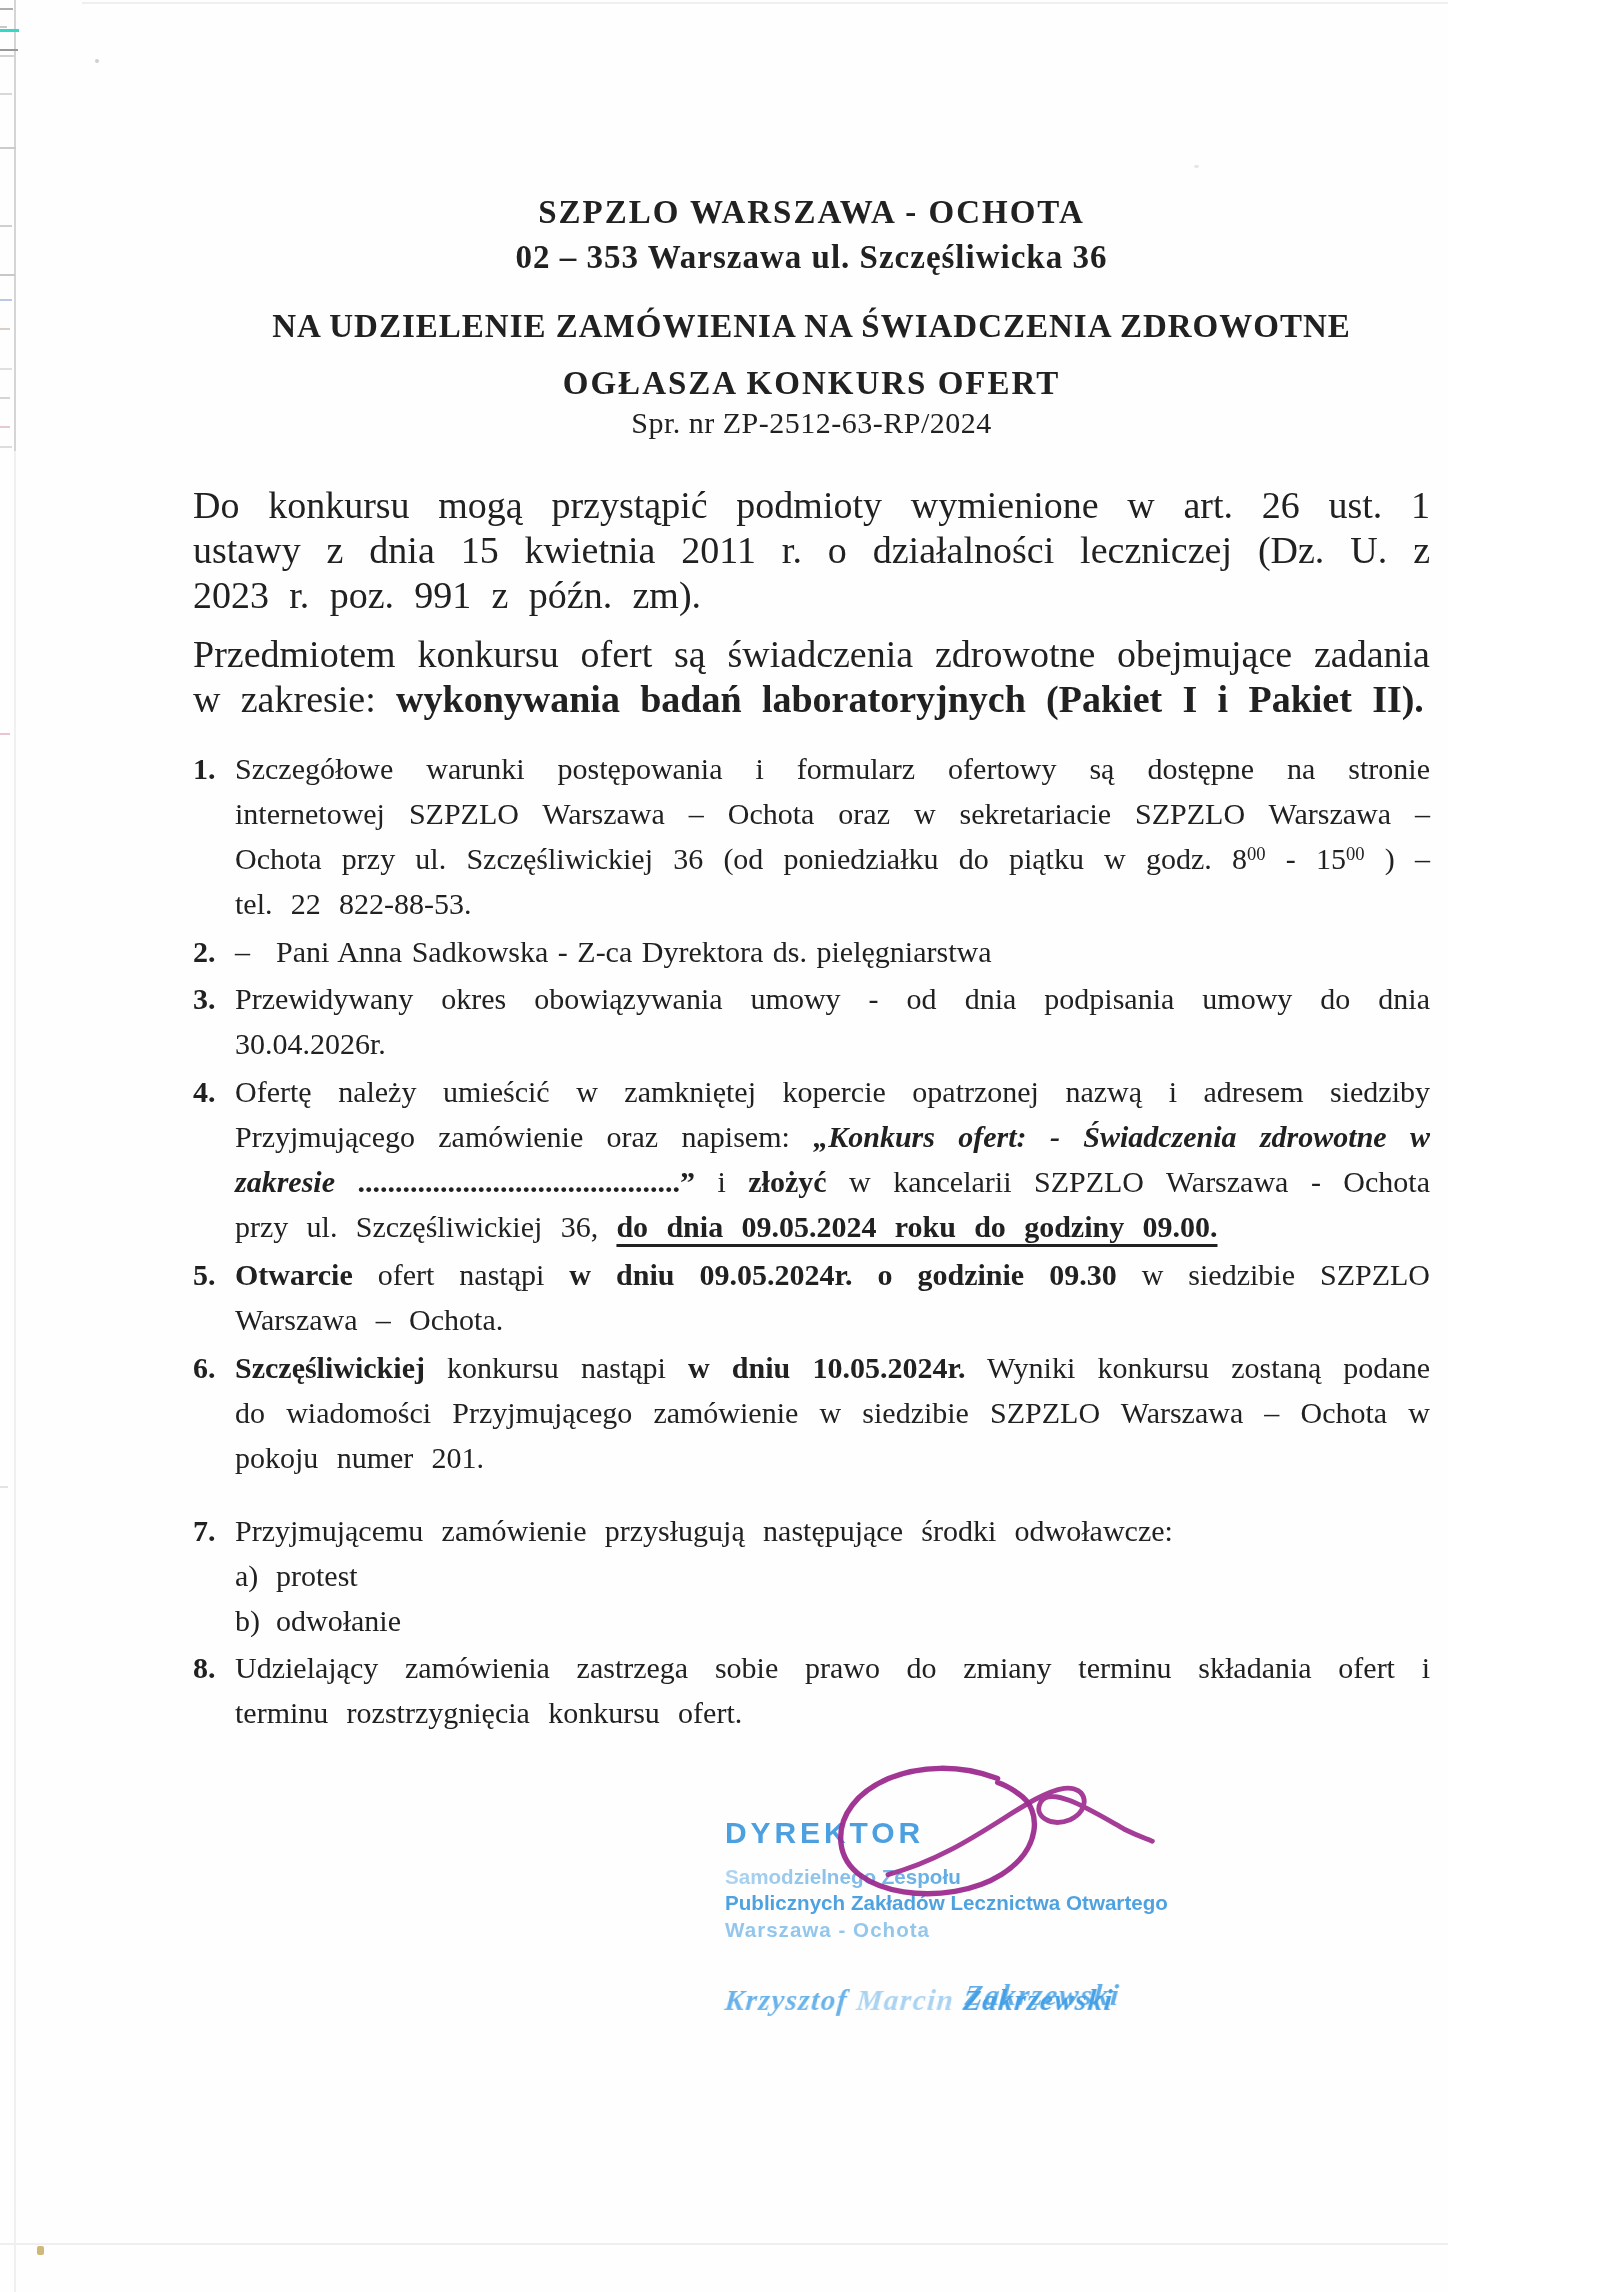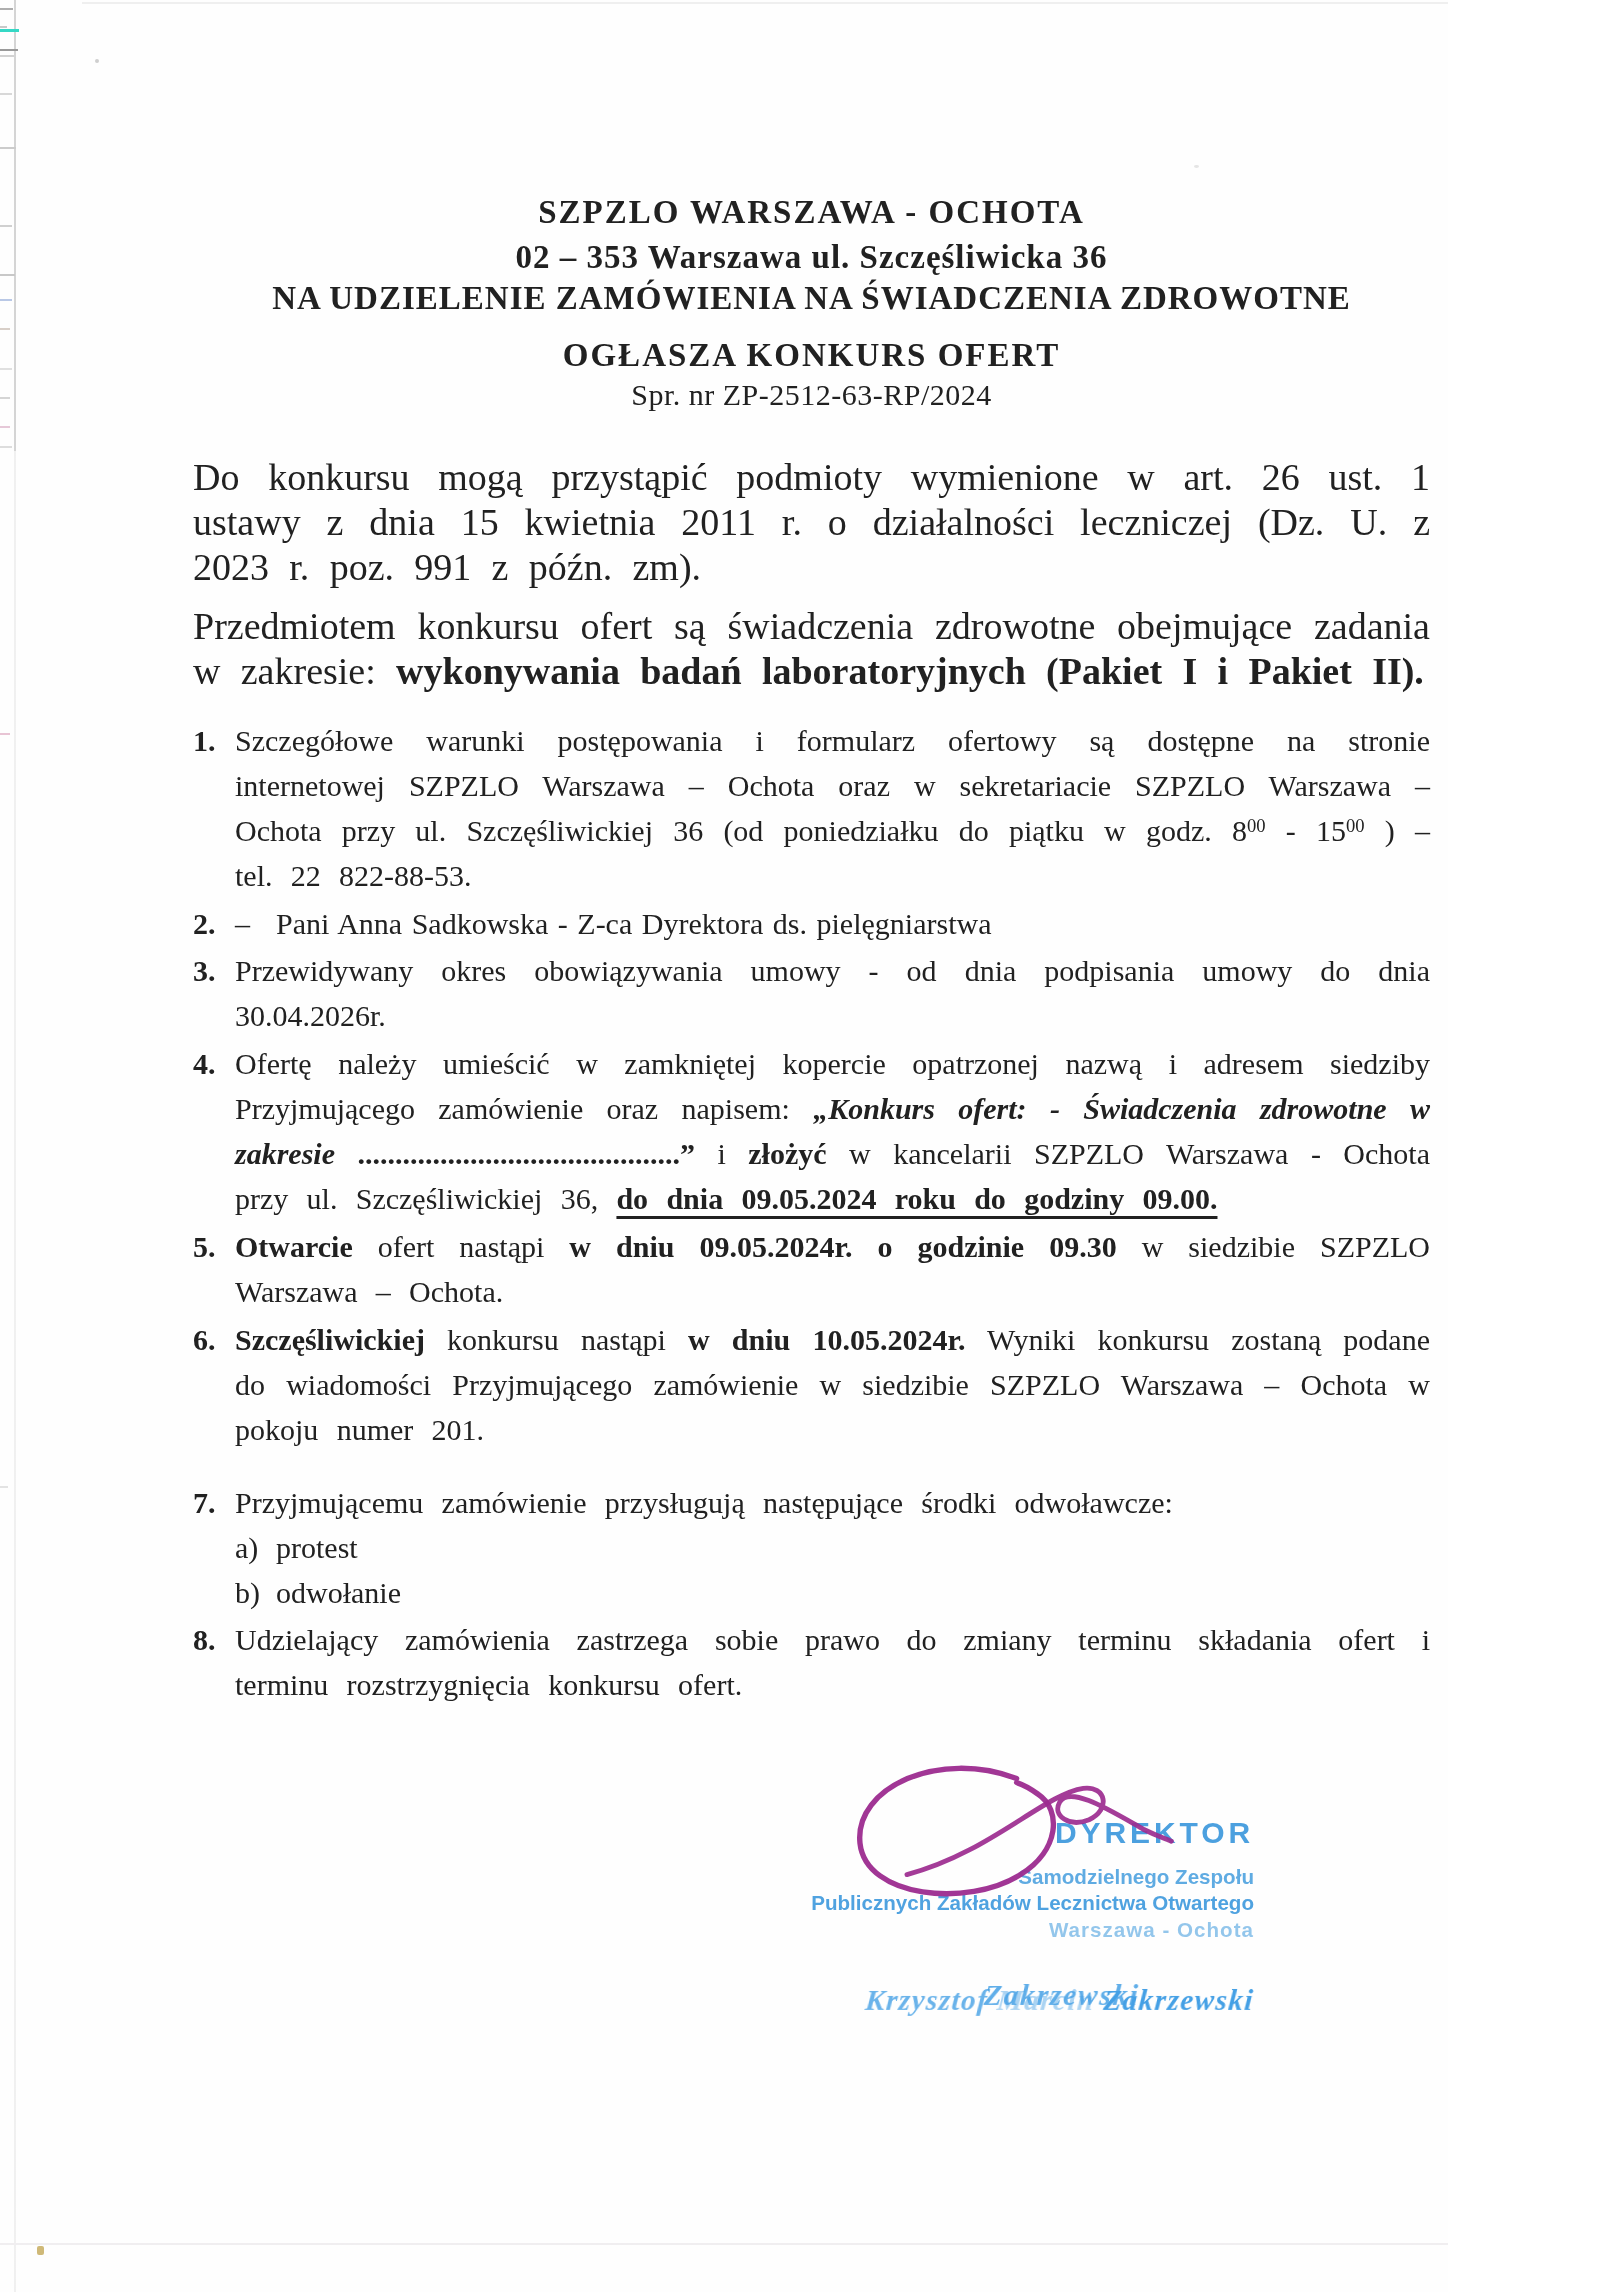--- a/index.html
+++ b/index.html
@@ -6,21 +6,21 @@
   .page {
     position:relative; width:1448px; height:2293px; background:#fefefe;
     font-family:"Liberation Serif", serif; color:#212121; overflow:hidden;
   }
   .content { position:absolute; left:193px; top:193px; width:1237px; }
 
   
   .doc-header { text-align:center; }
   .hline { font-weight:bold; font-size:33px; line-height:39px; letter-spacing:2px; }
   .h1 { margin-bottom:5.9px; }
-  .h2 { margin-bottom:2px; letter-spacing:1px; }
+  .h2 { margin-bottom:30px; letter-spacing:1px; }
   .h3 { margin-bottom:0px; }
   .h4 { margin-bottom:18.6px; letter-spacing:1px; }
   .case-no { font-size:30px; line-height:39px; font-weight:normal; letter-spacing:0.5px; }
 
   
   .para { font-size:38px; line-height:45px; text-align:justify; margin:0; word-spacing:10.8px; }
   .para1 { margin-top:41px; }
   .para2 { margin-top:13.7px; }
   .b  { font-weight:bold; }
   .bi { font-weight:bold; font-style:italic; }
@@ -29,21 +29,21 @@
 
   .olist { margin-top:23.5px; font-size:30px; line-height:45px; }
   .li { display:flex; margin-top:2.9px; }
   .li .num { flex:0 0 42px; width:42px; font-weight:bold; }
   .li-body { flex:1; text-align:justify; word-spacing:10.8px; }
   .li7 { margin-top:27.4px; }
   .sub { display:flex; text-align:left; word-spacing:2px; }
   .sub-label { flex:0 0 41px; width:41px; }
 
   
-  .sig-block { position:absolute; left:744px; top:1759px; width:510px; text-align:right;
+  .sig-block { position:absolute; left:725px; top:1759px; width:510px; text-align:left;
                font-family:"Liberation Sans", sans-serif; }
   .stamp { position:relative; z-index:2; padding-top:57px; color:var(--stamp-blue,#3d99dd); }
   .stamp-title { font-size:30px; font-weight:bold; letter-spacing:3.9px; opacity:.92;
                  filter:blur(0.3px); margin-bottom:13.7px; }
   .stamp-sub { font-size:20.6px; font-weight:bold; line-height:26.5px; filter:blur(0.3px); }
   .st2 { opacity:.82; -webkit-mask-image:linear-gradient(90deg, rgba(0,0,0,.5) 0, #000 45%);
          mask-image:linear-gradient(90deg, rgba(0,0,0,.5) 0, #000 45%); }
   .st3 { opacity:.9; }
   .st4 { opacity:.55; filter:blur(0.5px); letter-spacing:1px; }
   .sig-name { position:relative; z-index:2; margin-top:41px; font-family:"Liberation Serif", serif;

